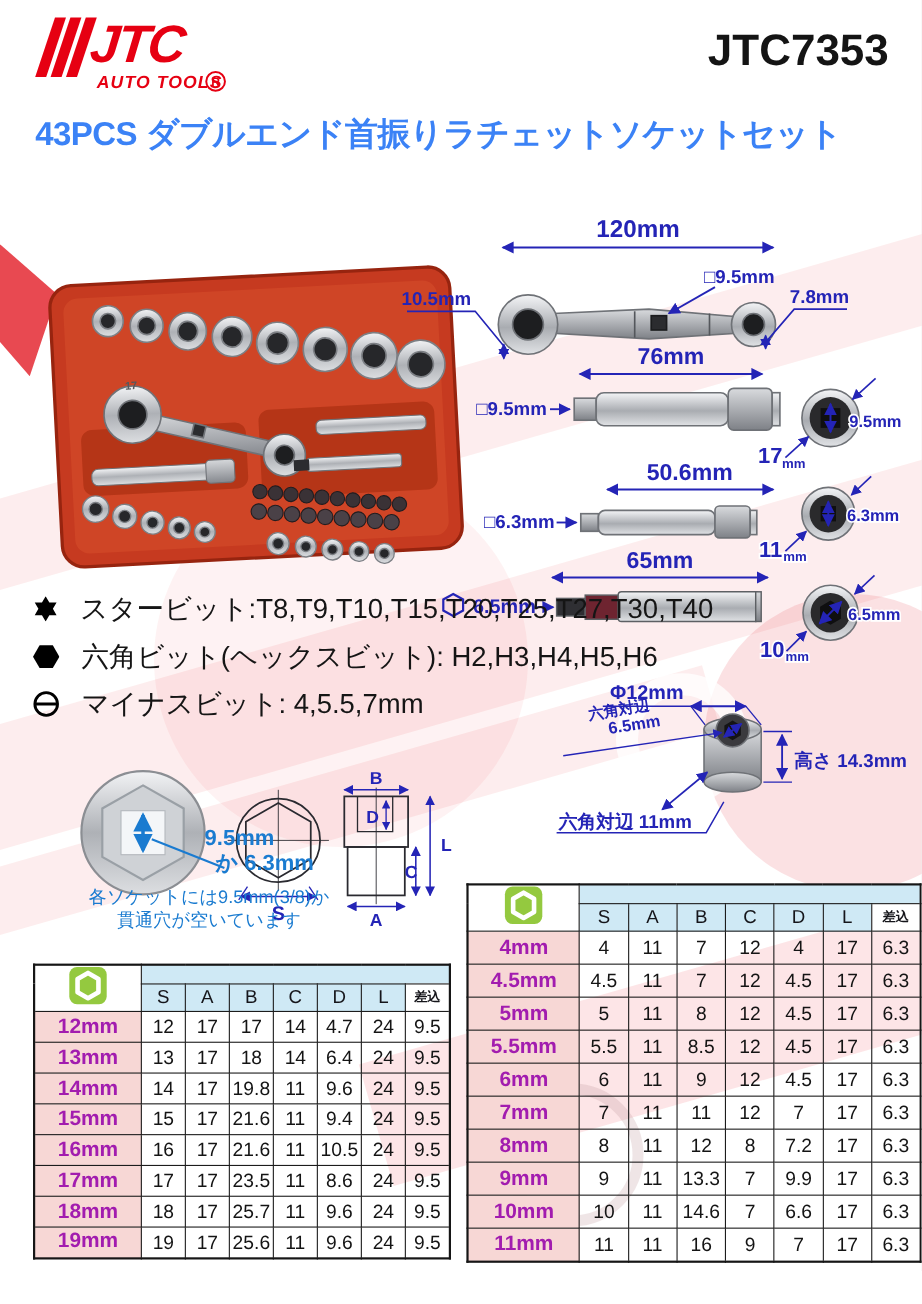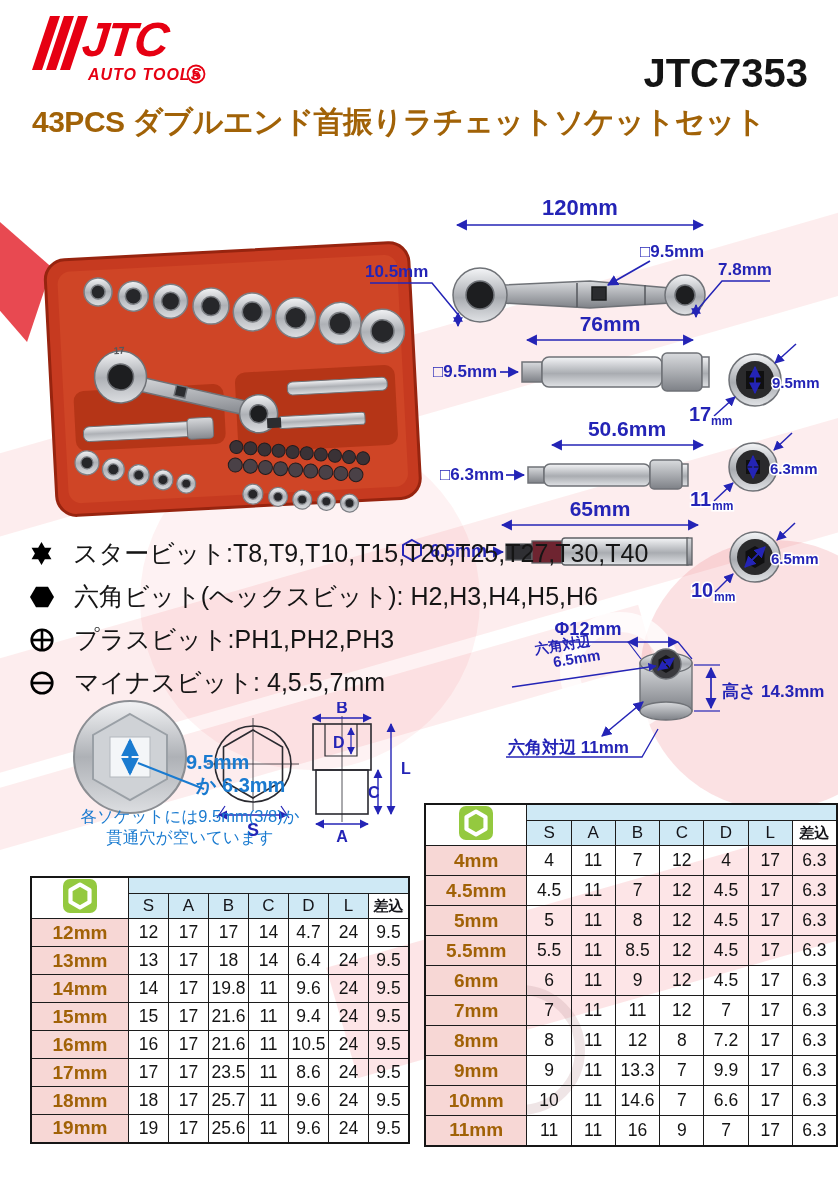--- a/index.html
+++ b/index.html
@@ -10,23 +10,23 @@
   .wm{position:absolute;z-index:0;pointer-events:none;}
   .wm-band{background:rgba(232,0,20,0.07);transform:rotate(-16deg);}
   .wm-band2{background:rgba(232,0,20,0.10);transform:rotate(-16deg);}
   .wm-blob{border-radius:50%;background:rgba(233,70,80,0.16);}
   .wm-ring{border-radius:50%;border:20px solid rgba(255,255,255,0.75);background:transparent;}
   .wm-ring2{border-radius:50%;border:10px solid rgba(190,150,155,0.25);background:transparent;}
   .wm-tri{background:rgba(225,22,32,0.78);clip-path:polygon(0 0,100% 38%,52% 100%,0 74%);}
   .z1{z-index:1;}
   
   .model{position:absolute;top:24px;right:30px;font-size:40px;font-weight:800;
-         letter-spacing:0;color:#141414;z-index:2;margin-top:27px;}
+         letter-spacing:0;color:#141414;z-index:2;}
   .title-main{position:absolute;left:32px;top:102px;width:790px;font-size:30px;font-weight:900;
-         letter-spacing:-0.5px;color:#a16207;z-index:2;white-space:nowrap;}
+         letter-spacing:-0.5px;color:#3b82f6;z-index:2;white-space:nowrap;}
   .title-sub{position:absolute;left:32px;top:150px;font-size:27px;font-weight:900;color:#ea1b7c;z-index:2;}
   
   .bullets{position:absolute;left:30px;top:537px;width:420px;z-index:2;}
   .bullet{display:flex;align-items:center;gap:7px;margin-bottom:10px;}
   .bullet svg{flex:0 0 auto;}
   .bullet span{font-size:25px;font-weight:400;color:#151515;white-space:nowrap;margin-left:13px;}
   
   .hole-label{position:absolute;left:186px;top:751px;z-index:2;color:#1a7bd0;font-weight:800;
               font-size:20px;line-height:23px;white-space:nowrap;}
   .hole-note{position:absolute;left:30px;top:806px;width:320px;z-index:2;text-align:center;
@@ -36,22 +36,22 @@
   .tbl-left{left:30px;top:876px;--lw:96px;--cw:39px;--rh:28px;}
   .tbl-right{left:424px;top:803px;--lw:102px;--cw:44px;--rh:30px;}
   table.spec{border-collapse:collapse;border:2px solid #161616;}
   table.spec th,table.spec td{border:1.5px solid #1c1c1c;text-align:center;padding:0;}
   table.spec thead tr:first-child{height:14px;}
   table.spec thead tr:nth-child(2){height:21px;}
   table.spec tbody tr{height:var(--rh);}
   table.spec th.ic{width:var(--lw);background:#fff;}
   table.spec th.band{background:#cfe9f5;}
   table.spec th.col{width:var(--cw);background:#cfe9f5;font-size:17px;font-weight:500;color:#15151a;}
-  table.spec th.col.sashi{background:#fff;font-size:15px;font-weight:700;}
-  table.spec th.rl{background:#f7d7d5;font-size:19px;font-weight:700;color:#a16207;}
+  table.spec th.col.sashi{background:#fff;font-size:12px;font-weight:700;}
+  table.spec th.rl{background:#f7d7d5;font-size:19px;font-weight:700;color:#a21caf;}
   table.spec td{background:transparent;font-size:17.5px;font-weight:500;color:#141414;}
   
   text{font-family:"Liberation Sans",sans-serif;}
   .dim{fill:#2424b6;font-weight:700;}
   .halo{paint-order:stroke;stroke:#ffffff;stroke-width:3px;}
 </style>
 </head>
 <body>
 
 <div class="page">
@@ -326,28 +326,20 @@
     </div>
     <div class="bullet">
       <svg width="24" height="24" viewBox="0 0 22 22">
         <polygon fill="#000" points="5.5,1.5 16.5,1.5 22,11 16.5,20.5 5.5,20.5 0,11"></polygon>
       </svg>
       <span>六角ビット(ヘックスビット): H2,H3,H4,H5,H6</span>
     </div>
     <div class="bullet">
       <svg width="24" height="24" viewBox="0 0 24 24">
         <circle cx="12" cy="12" r="10.3" fill="none" stroke="#000" stroke-width="2.6"></circle>
-        <line x1="12" y1="1.7" x2="12" y2="22.3" stroke="#000" stroke-width="2.6"></line>
-        <line x1="1.7" y1="12" x2="22.3" y2="12" stroke="#000" stroke-width="2.6"></line>
-      </svg>
-      <span>プラスビット:PH1,PH2,PH3</span>
-    </div>
-    <div class="bullet">
-      <svg width="24" height="24" viewBox="0 0 24 24">
-        <circle cx="12" cy="12" r="10.3" fill="none" stroke="#000" stroke-width="2.6"></circle>
         <line x1="1.7" y1="12" x2="22.3" y2="12" stroke="#000" stroke-width="2.6"></line>
       </svg>
       <span>マイナスビット: 4,5.5,7mm</span>
     </div>
   </div>
 
   <svg class="abs z1" style="left:58px;top:697px;" width="150" height="120" viewBox="0 0 150 120">
     <circle cx="72" cy="60" r="56" fill="url(#met)" stroke="#8b8e93" stroke-width="2"></circle>
     <polygon points="72,17 109,38 109,82 72,103 35,82 35,38" fill="#cfd2d6" stroke="#9aa0a6" stroke-width="2"></polygon>
     <rect x="52" y="40" width="40" height="40" fill="#f4f6f8" stroke="#b4b8bd"></rect>

